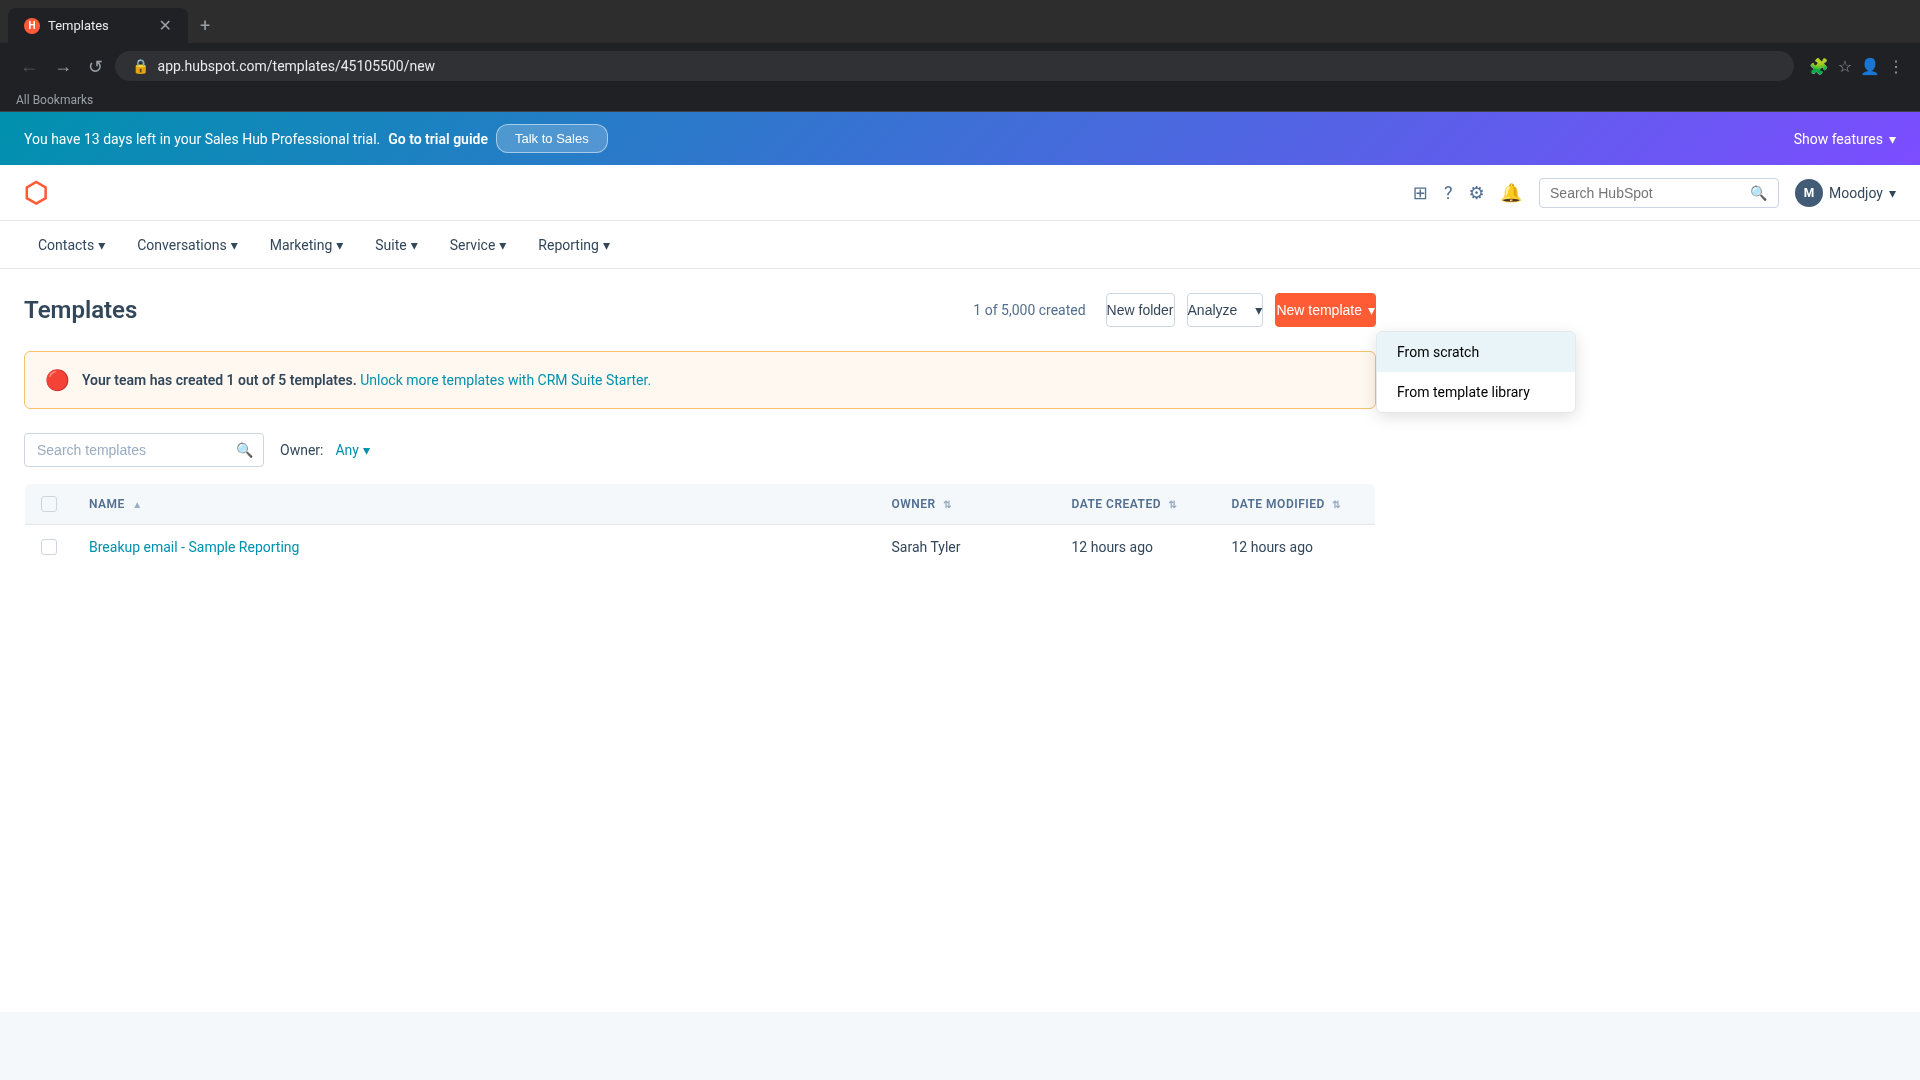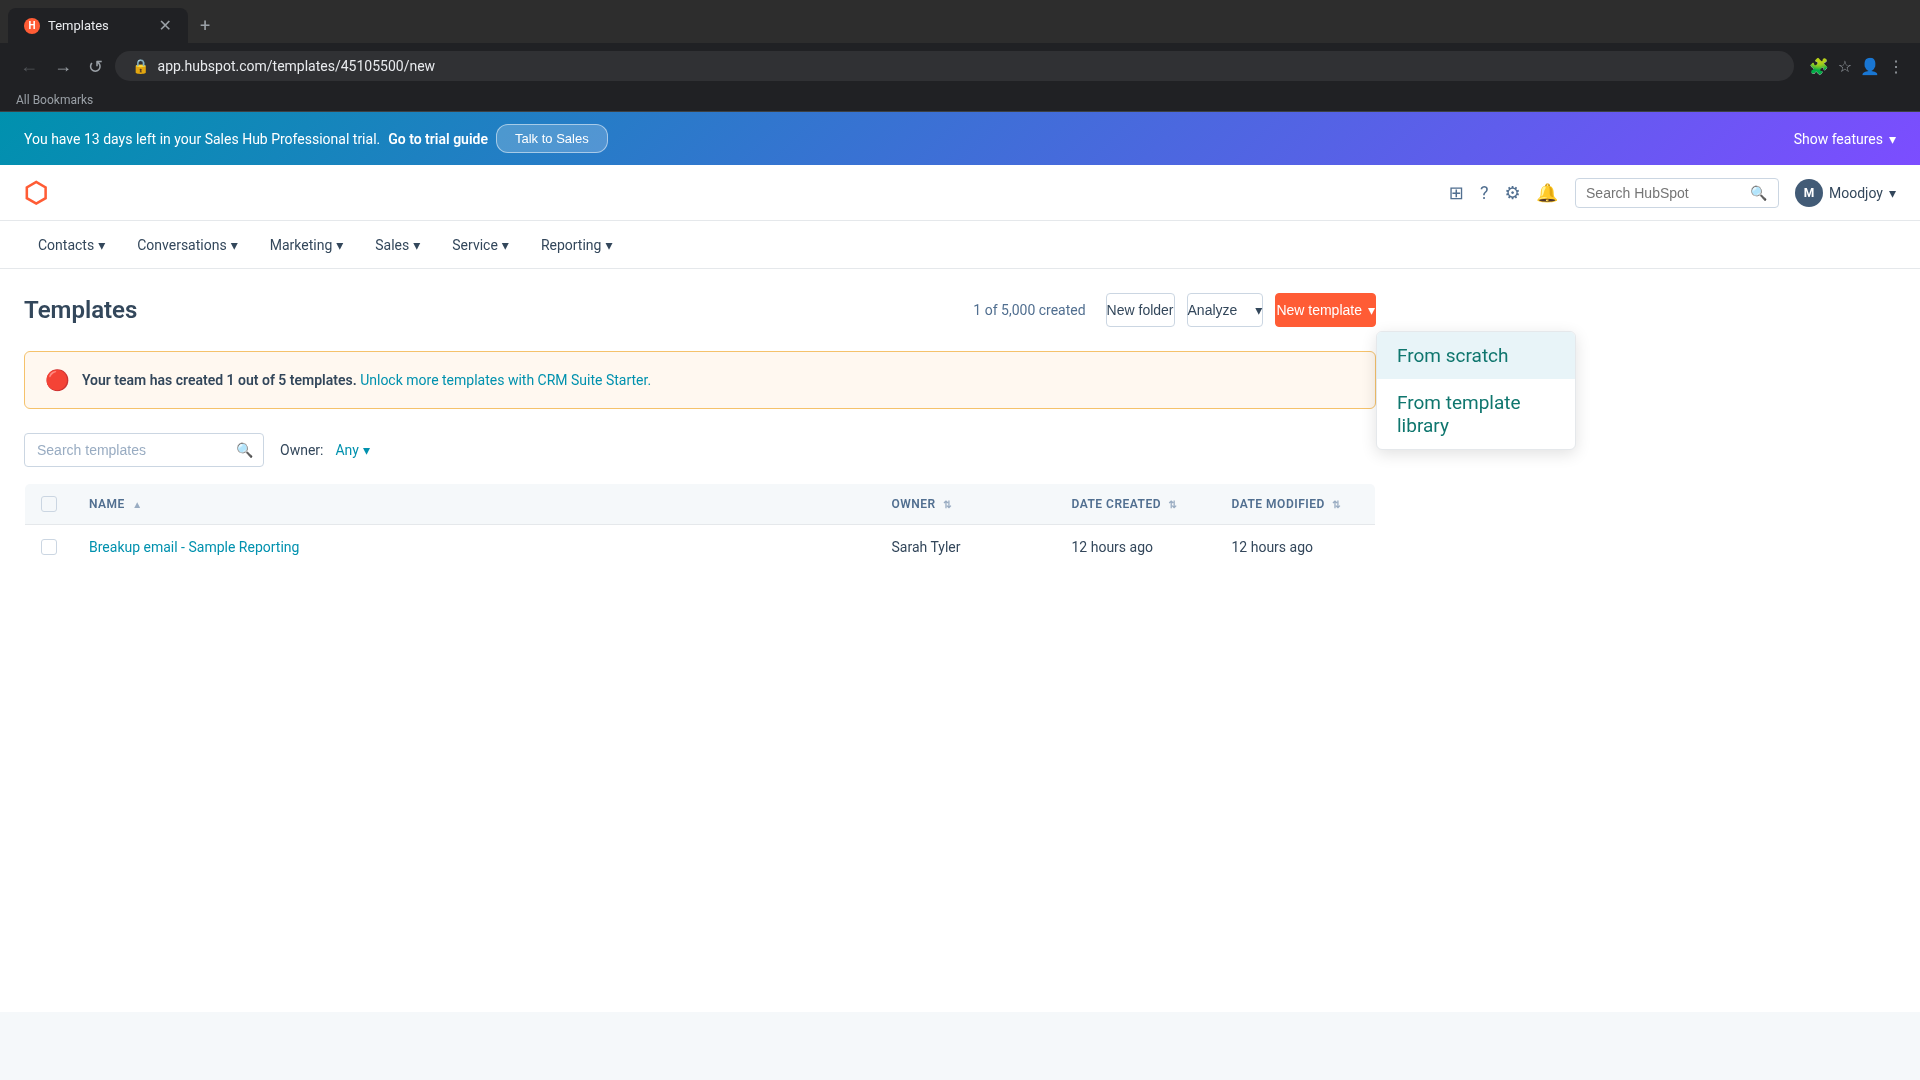--- a/index.html
+++ b/index.html
@@ -31,21 +31,21 @@
     .trial-link { color: #fff; font-weight: 600; cursor: pointer; }
     .trial-btn { background: rgba(255,255,255,0.2); border: 1px solid rgba(255,255,255,0.5); color: white; padding: 6px 18px; border-radius: 12px; cursor: pointer; font-size: 13px; }
     .show-features-btn { display: flex; align-items: center; gap: 6px; color: white; cursor: pointer; font-size: 14px; }
 
     
     .top-nav { background: #fff; border-bottom: 1px solid #e5e8eb; padding: 0 24px; display: flex; align-items: center; justify-content: space-between; height: 56px; }
     .nav-left { display: flex; align-items: center; gap: 4px; }
     .hubspot-logo { color: #ff5c35; font-size: 28px; font-weight: bold; margin-right: 16px; }
     .nav-right { display: flex; align-items: center; gap: 16px; }
     .nav-icon-btn { color: #516f90; font-size: 18px; cursor: pointer; }
-    .search-box { display: flex; align-items: center; border: 1px solid #cbd6e2; border-radius: 4px; padding: 6px 10px; gap: 8px; width: 204px; }
+    .search-box { display: flex; align-items: center; border: 1px solid #cbd6e2; border-radius: 4px; padding: 6px 10px; gap: 8px; width: 240px; }
     .search-box input { border: none; outline: none; font-size: 14px; color: #33475b; width: 100%; background: transparent; }
     .user-menu { display: flex; align-items: center; gap: 6px; cursor: pointer; color: #33475b; }
     .user-avatar { width: 28px; height: 28px; background: #425b76; border-radius: 50%; display: flex; align-items: center; justify-content: center; color: white; font-size: 12px; font-weight: bold; }
 
     
     .main-nav { background: #fff; border-bottom: 1px solid #e5e8eb; padding: 0 24px; display: flex; align-items: center; height: 48px; gap: 4px; }
     .main-nav-item { padding: 12px 14px; color: #33475b; font-size: 14px; cursor: pointer; display: flex; align-items: center; gap: 4px; }
 
     
     .page-content { padding: 24px; max-width: 1400px; }
@@ -80,21 +80,21 @@
     .templates-table tbody tr:last-child td { border-bottom: none; }
     .col-check { width: 40px; }
     .col-name { width: auto; }
     .col-owner { width: 180px; }
     .col-created { width: 160px; }
     .col-modified { width: 160px; }
     .sort-icon { display: inline-flex; flex-direction: column; margin-left: 4px; font-size: 10px; color: #99acc2; }
     .template-link { color: #0091ae; text-decoration: none; cursor: pointer; }
     .checkbox { width: 16px; height: 16px; border: 1px solid #cbd6e2; border-radius: 3px; cursor: pointer; }
     .dropdown-menu { position: absolute; background: #fff; border: 1px solid #e5e8eb; border-radius: 6px; box-shadow: 0 4px 16px rgba(0,0,0,0.12); z-index: 1000; min-width: 200px; overflow: hidden; }
-    .dropdown-item { padding: 12px 20px; font-size: 19px; color: #0f766e; cursor: pointer; }
+    .dropdown-item { padding: 12px 20px; font-size: 14px; color: #000000; cursor: pointer; }
     .dropdown-item.hovered { background: #e8f4f8; }
 
     
     .page-actions-wrapper { position: relative; display: flex; align-items: center; gap: 12px; }
     .dropdown-container { position: absolute; top: 100%; right: 0; margin-top: 4px; z-index: 1000; }
   </style>
 </head>
 <body>
 
 <div class="browser-chrome">
@@ -171,21 +171,21 @@
     </div>
     <div class="main-nav-item">
       <span>Conversations</span>
       <span>▾</span>
     </div>
     <div class="main-nav-item">
       <span>Marketing</span>
       <span>▾</span>
     </div>
     <div class="main-nav-item">
-      <span>Sales</span>
+      <span>Suite</span>
       <span>▾</span>
     </div>
     <div class="main-nav-item">
       <span>Service</span>
       <span>▾</span>
     </div>
     <div class="main-nav-item">
       <span>Reporting</span>
       <span>▾</span>
     </div>

